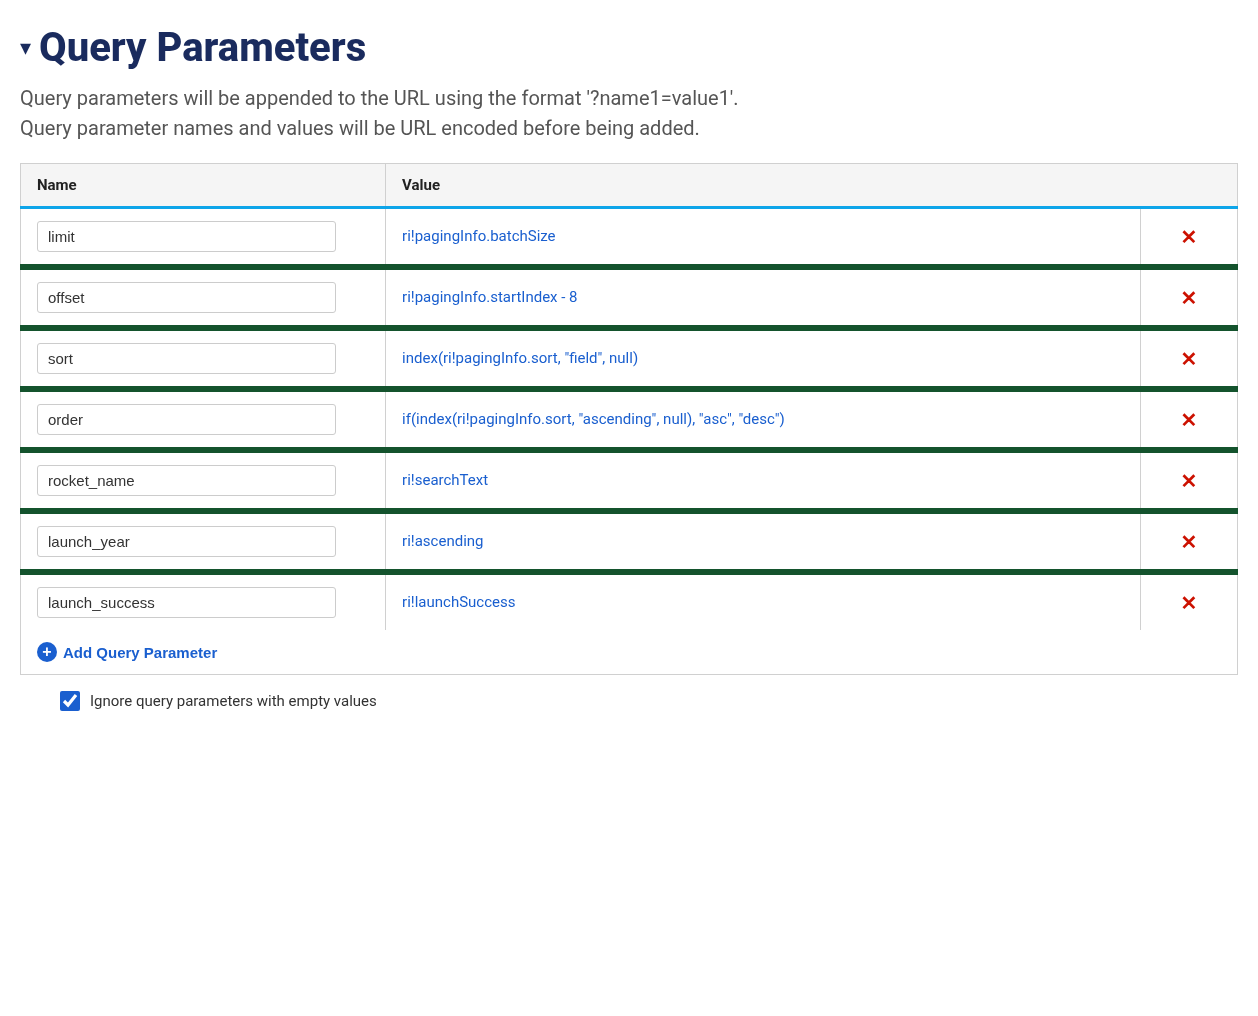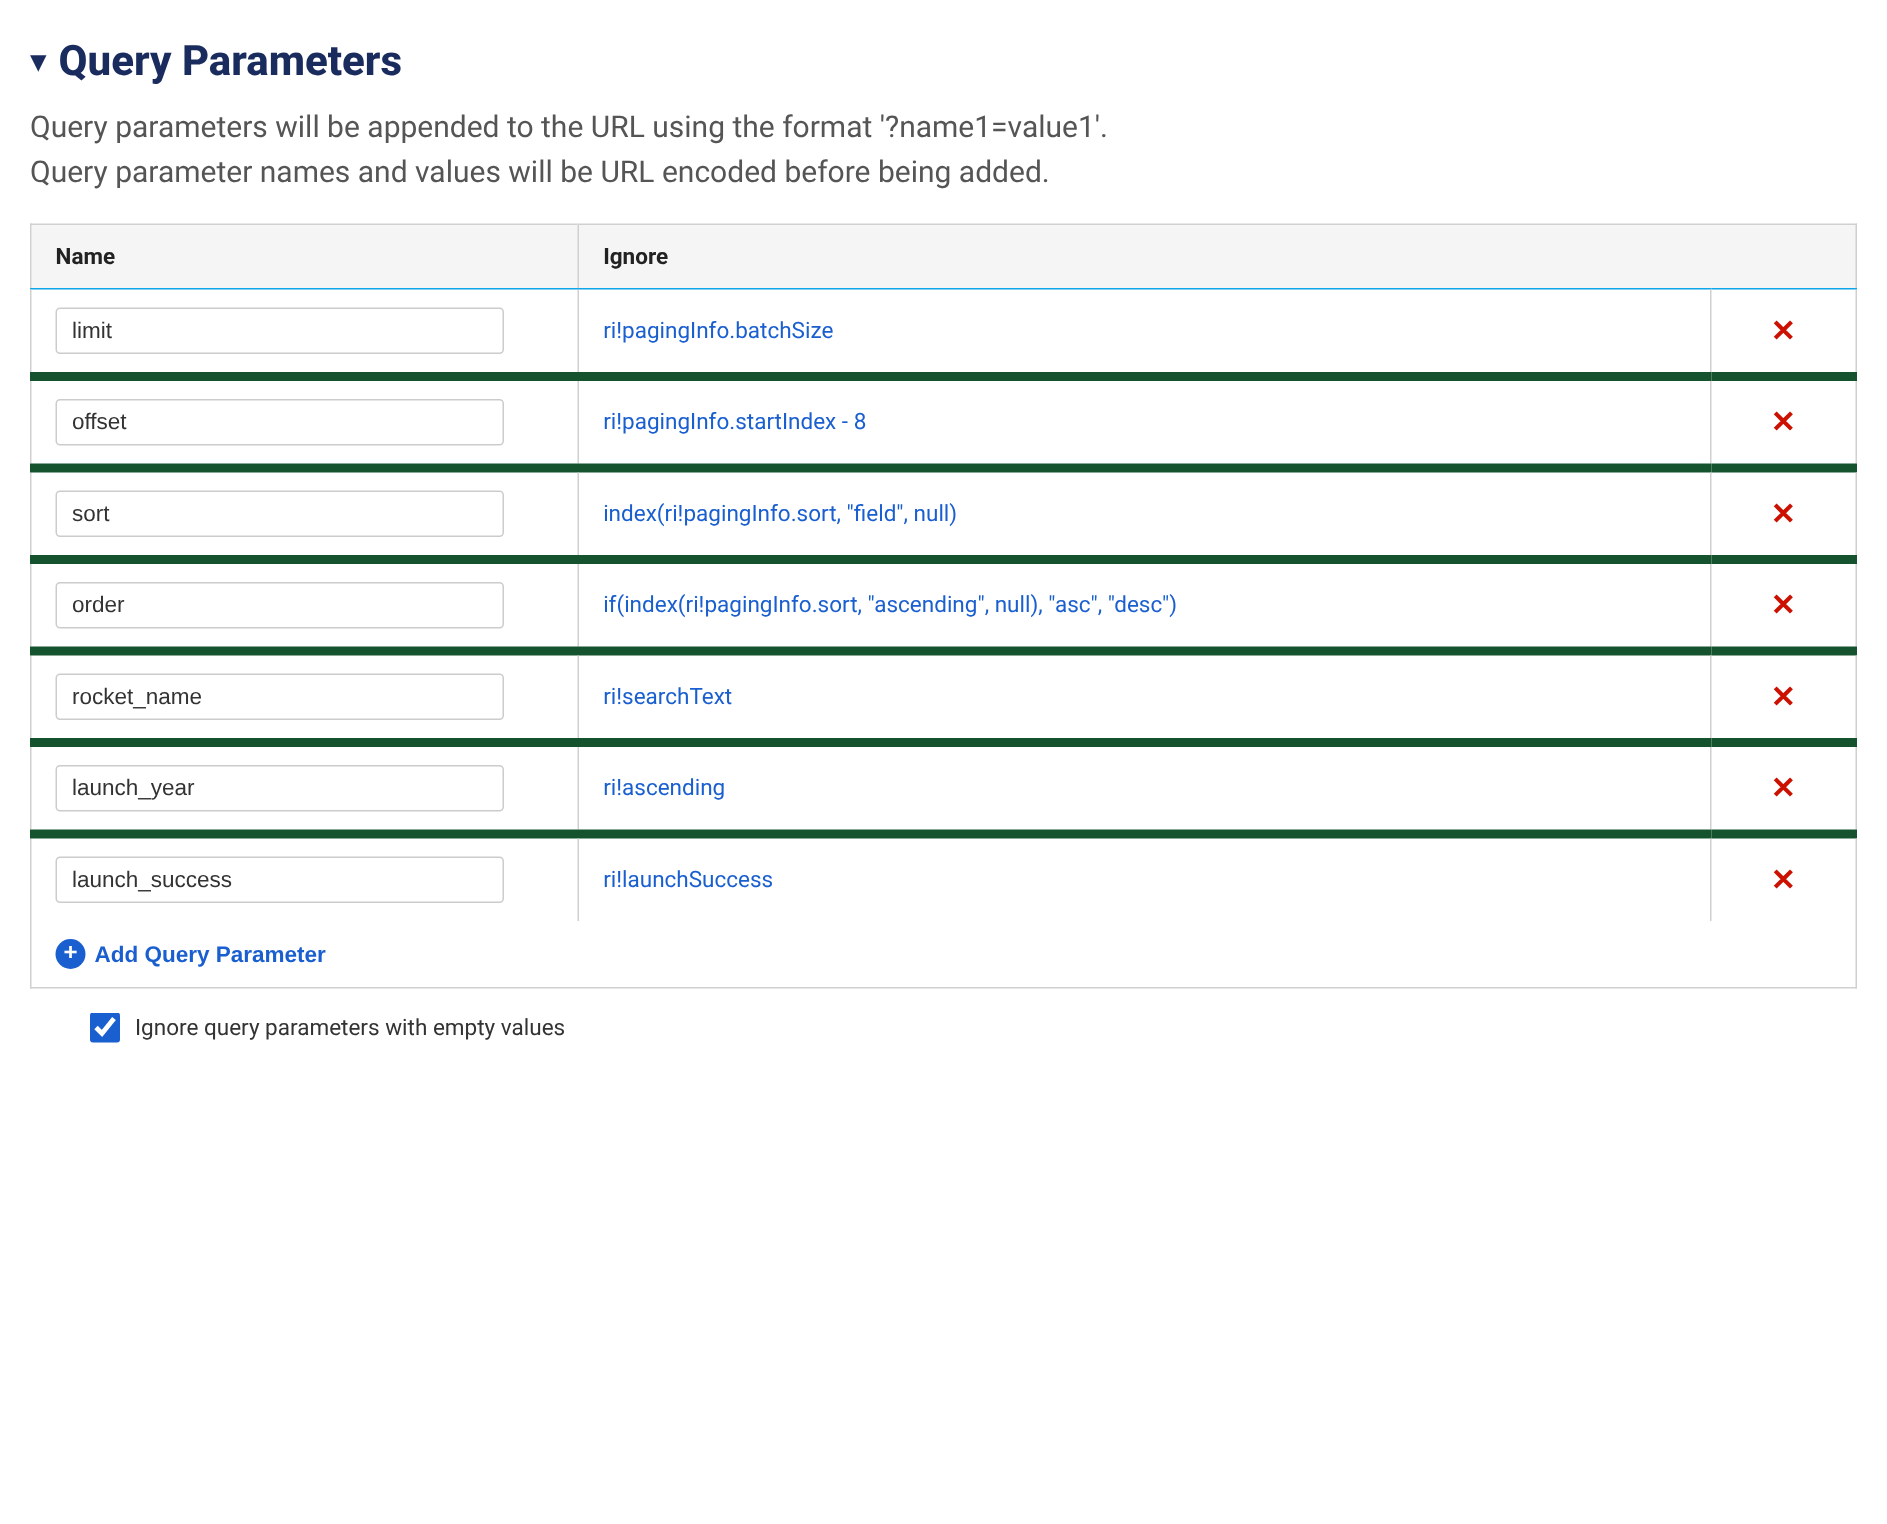--- a/index.html
+++ b/index.html
@@ -24,21 +24,21 @@
     }
 
     .chevron-icon {
       color: #1a2b5e;
       font-size: 22px;
       cursor: pointer;
       user-select: none;
     }
 
     .section-title {
-      font-size: 28px;
+      font-size: 40px;
       font-weight: 800;
       color: #1a2b5e;
     }
 
     .section-description {
       color: #555;
       font-size: 20px;
       line-height: 1.5;
       margin-bottom: 20px;
       max-width: 760px;
@@ -50,21 +50,21 @@
       border: 1px solid #d0d0d0;
     }
 
     .params-table th {
       background: #f5f5f5;
       font-weight: 700;
       font-size: 15px;
       color: #222;
       padding: 12px 16px;
       text-align: left;
-      border-bottom: 1px solid #0ea5e9;
+      border-bottom: 3px solid #0ea5e9;
     }
 
     .params-table th:nth-child(1) {
       width: 30%;
       border-right: 1px solid #d0d0d0;
     }
 
     .params-table th:nth-child(2) {
       width: 62%;
     }
@@ -184,21 +184,21 @@
   <span class="chevron-icon">▾</span>
   <h1 class="section-title">Query Parameters</h1>
 </div>
 
 <p class="section-description">Query parameters will be appended to the URL using the format '?name1=value1'. Query parameter names and values will be URL encoded before being added.</p>
 
 <table class="params-table">
   <thead>
     <tr>
       <th>Name</th>
-      <th>Ignore</th>
+      <th>Value</th>
       <th></th>
     </tr>
   </thead>
   <tbody id="table-body">
 
   <tr>
         <td class="name-cell"><input type="text" class="name-input" value="limit" style=""></td>
         <td class="value-cell">ri!pagingInfo.batchSize</td>
         <td class="delete-cell"><button class="delete-btn"><span class="x-mark">✕</span></button></td>
       </tr>

